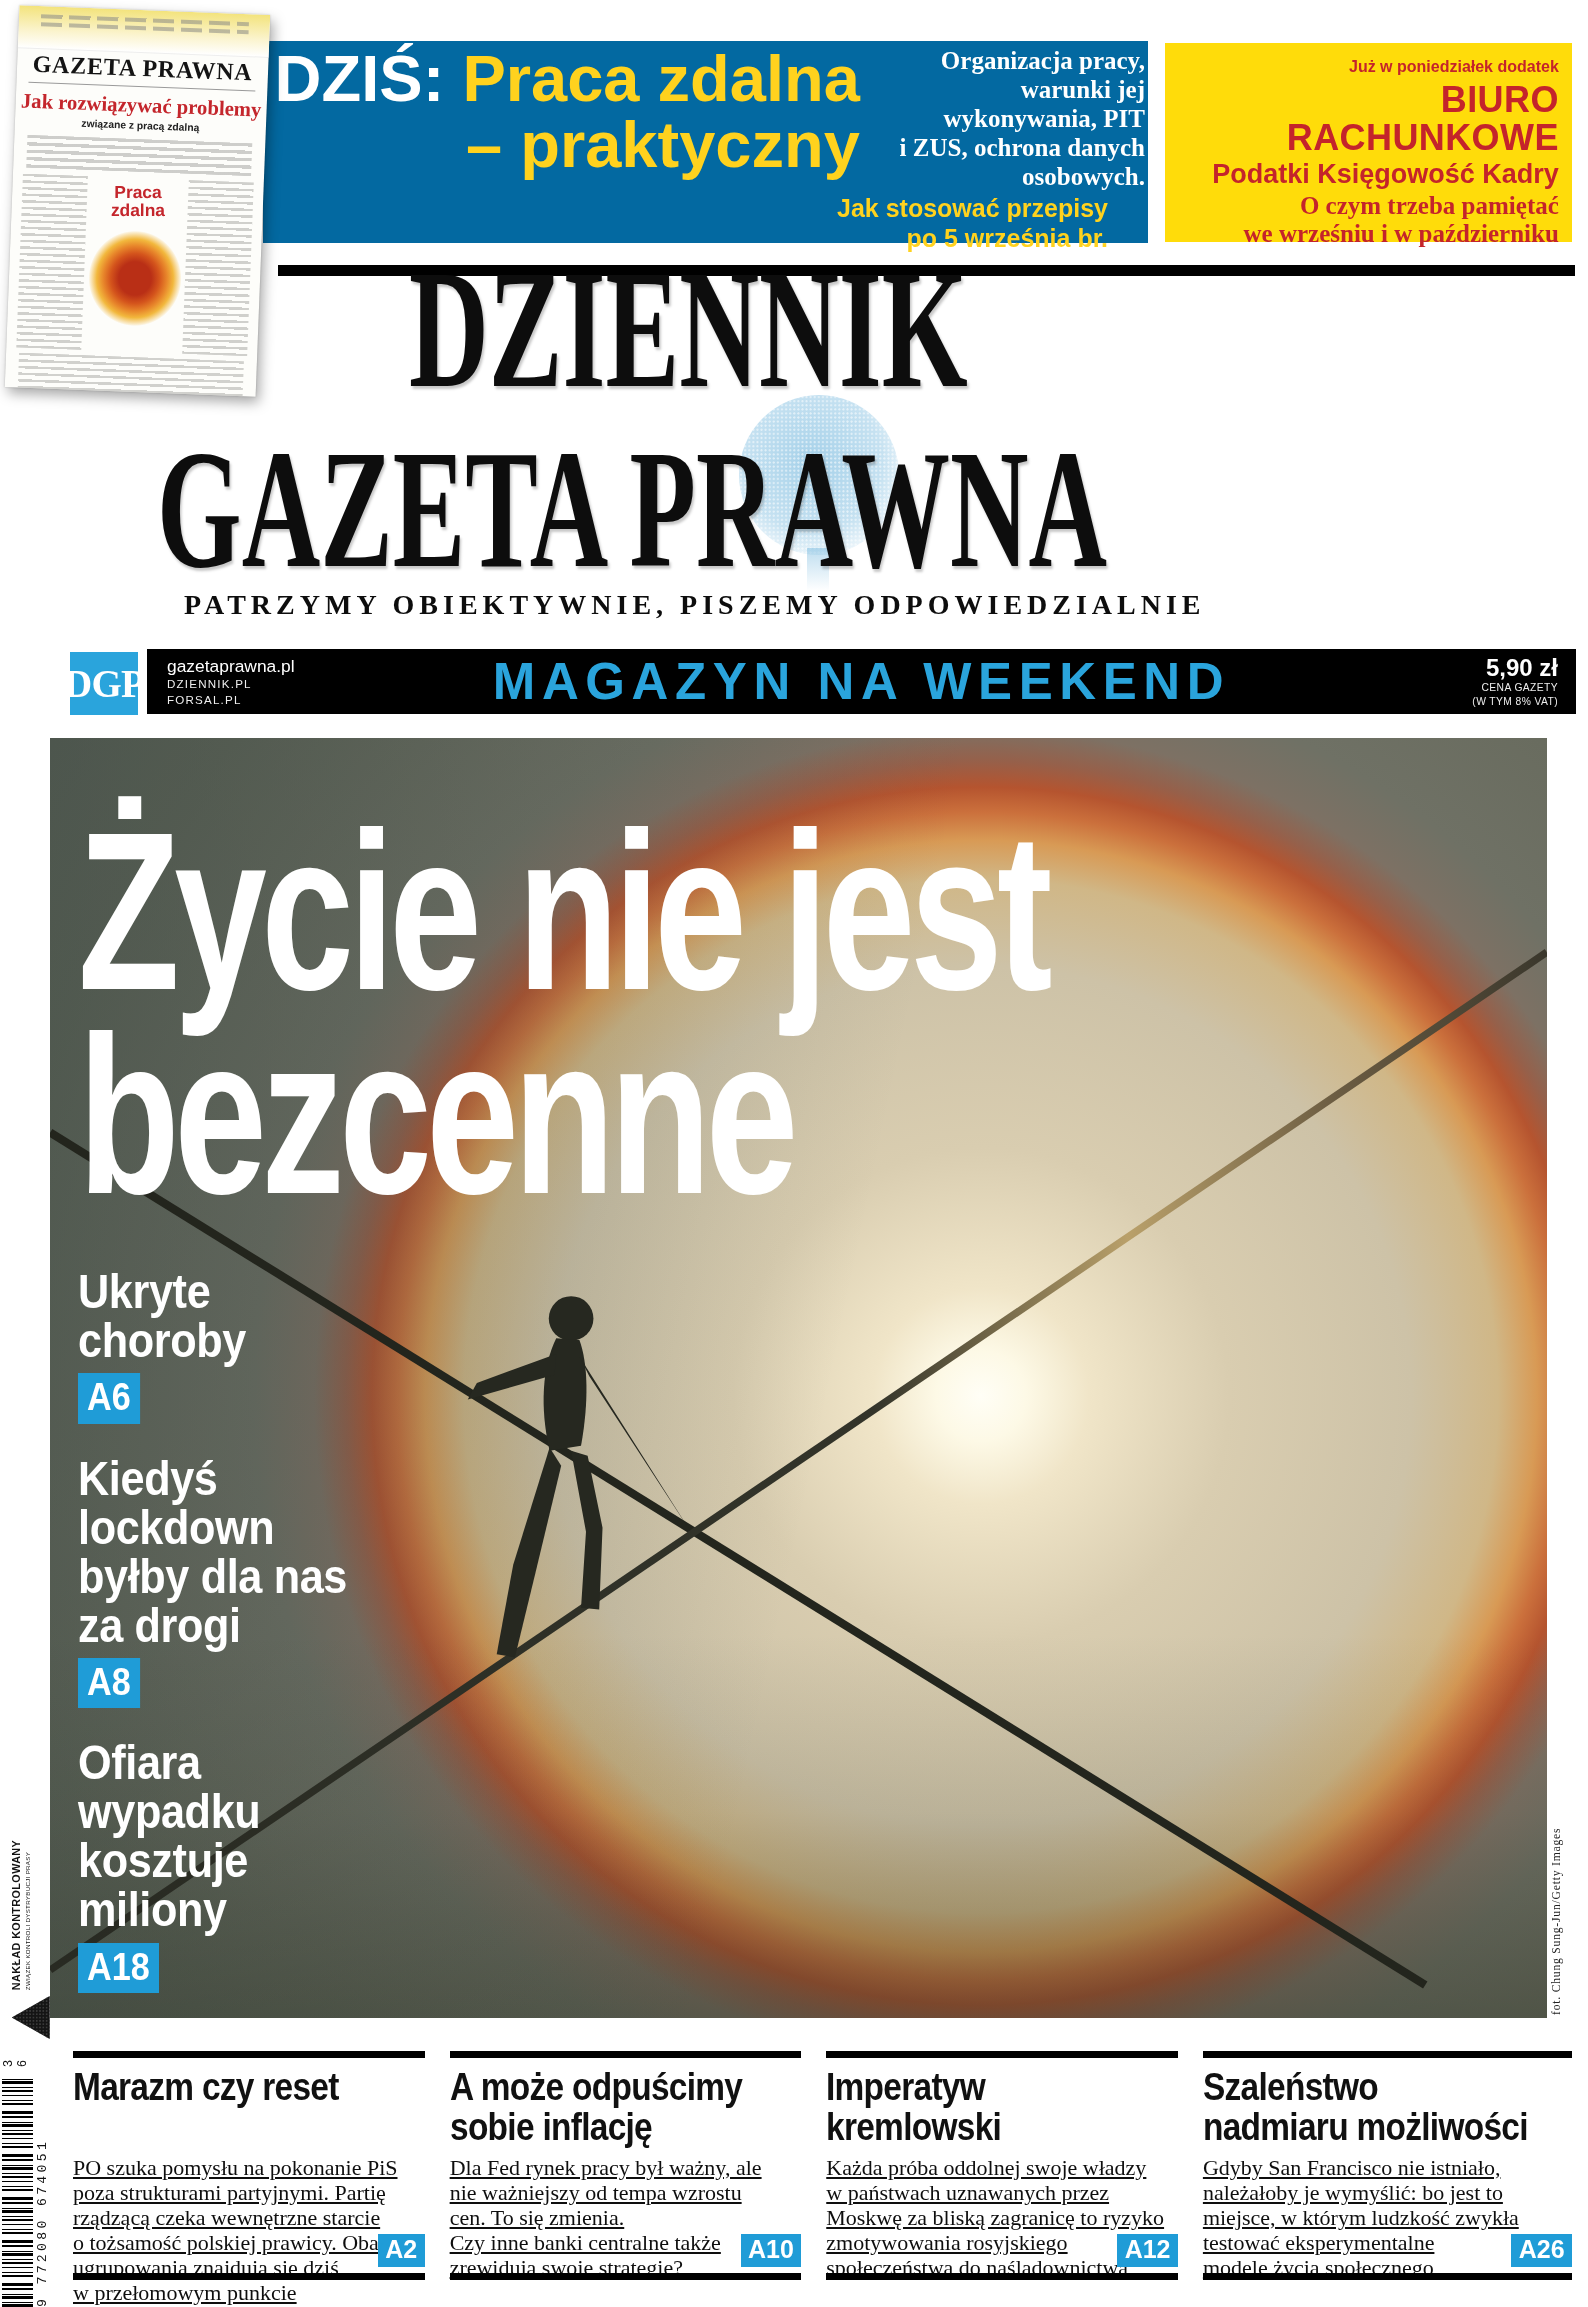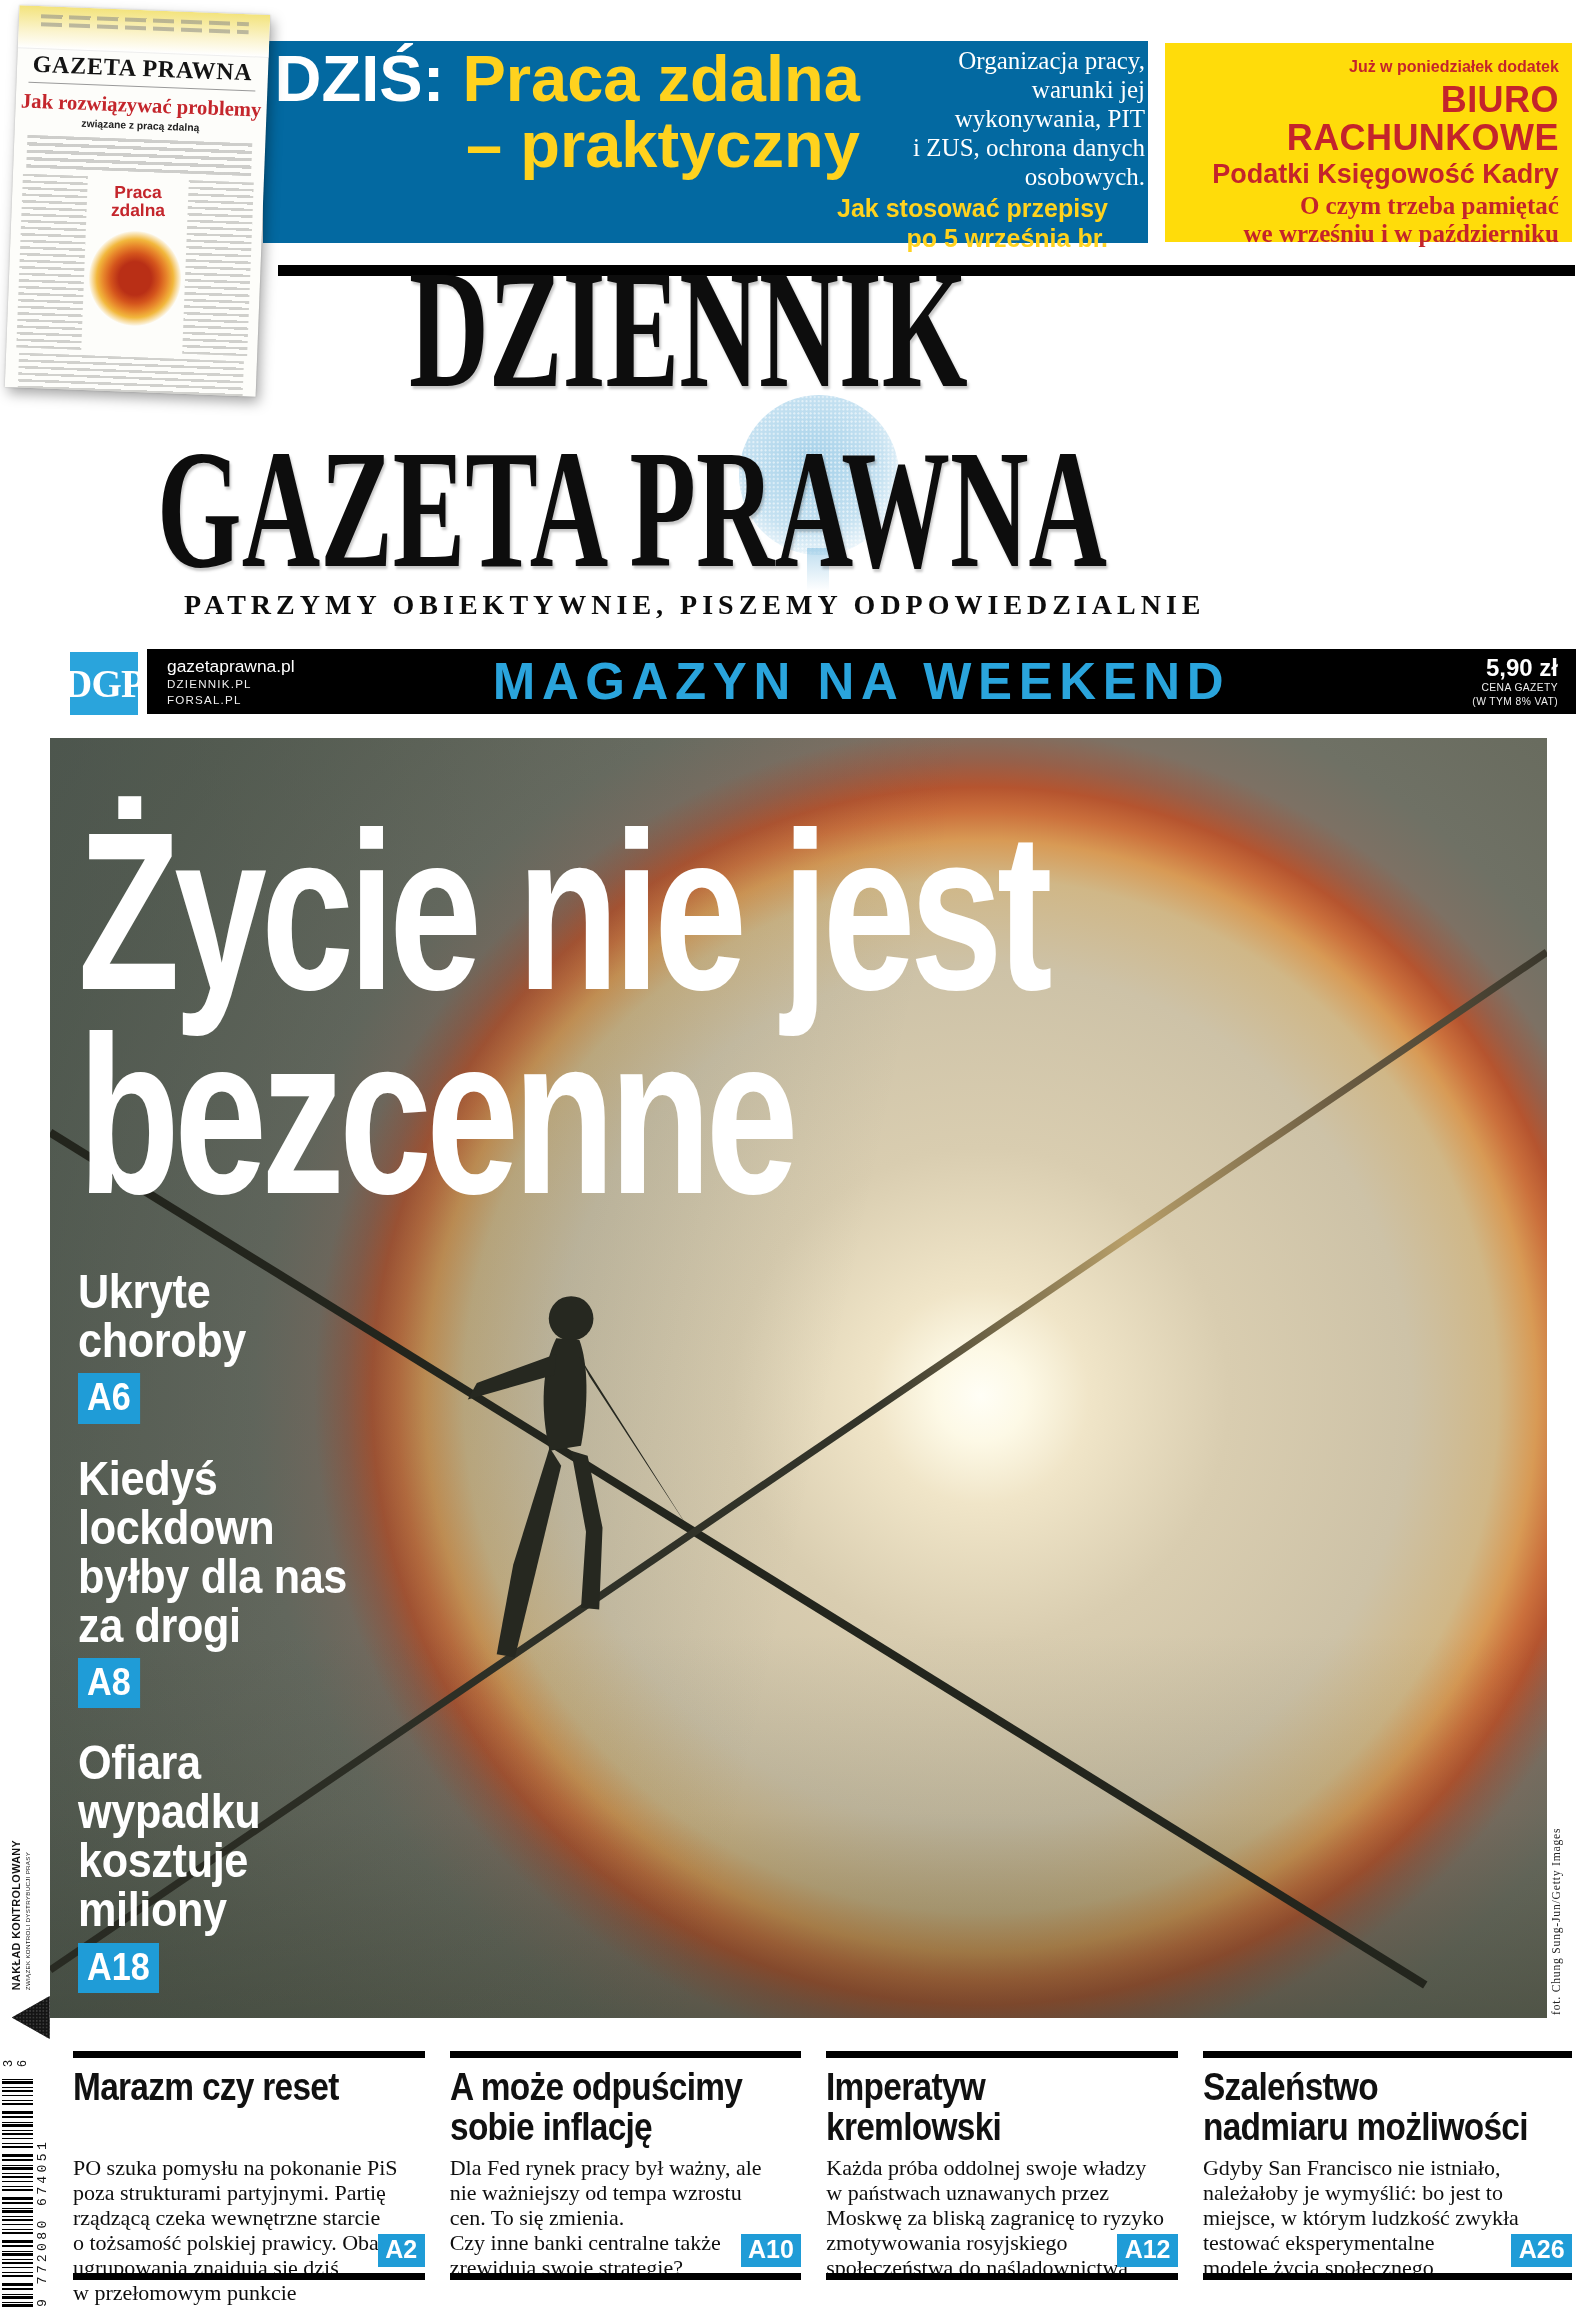--- a/index.html
+++ b/index.html
@@ -39,21 +39,21 @@
     text-align:center; color:#c4262c; font-weight:bold; font-size:17.4px; line-height:18px; width:100%; }
   .thumb-bottom { margin:5px 13.2px 0; height:58px;
     background:repeating-linear-gradient(180deg,#c6c6c2 0 2.5px, transparent 2.5px 6.6px); opacity:.8; position:relative; }
 
   
   .red-banner { left:263px; top:41px; width:885px; height:202px; background:#0369a1; z-index:4;text-align:right; }
   .rb-head { position:absolute; left:11.6px; top:5px; font-weight:bold; font-size:65px; line-height:66px;
     letter-spacing:0; color:#ffd21e; white-space:nowrap; }
   .rb-head .white { color:#fff; }
   .rb-detail { position:absolute; left:574px; top:5px; width:308px;
-    font-family:"Liberation Serif",serif; font-weight:normal; font-size:25px; line-height:29px; color:#fff; }
+    font-family:"Liberation Serif",serif; font-weight:bold; font-size:25px; line-height:29px; color:#fff; }
   .rb-cta { position:absolute; left:574px; top:152px; font-weight:bold; font-size:25px; line-height:30px; color:#ffd21e; }
 
   
   .yellow-box { left:1165px; top:43px; width:407px; height:199px; background:#ffdc0a; color:#c4242b;
     text-align:right; padding:10px 13.2px 0 0; z-index:4; }
   .yb-intro { font-weight:bold; font-size:16px; line-height:28px; }
   .yb-title { font-weight:bold; font-size:36px; line-height:38px; letter-spacing:0.4px; }
   .yb-sub { font-weight:bold; font-size:27px; line-height:35px; }
   .yb-note { font-family:"Liberation Serif",serif; font-weight:bold; font-size:25px; line-height:28px; }
 
@@ -122,21 +122,21 @@
   
   .stories { left:73px; top:2051px; width:1499px; display:grid;
     grid-template-columns:repeat(4, 1fr); column-gap:25px; }
   .story { position:relative; height:229px; }
   .story::before { content:""; position:absolute; left:0; right:0; top:0; height:7.4px; background:#000; }
   .story::after { content:""; position:absolute; left:0; right:0; bottom:0; height:7.4px; background:#000; }
   .story-title { margin:15.7px 0 8.3px; font-weight:bold; font-size:38px; line-height:40px;
     letter-spacing:-0.8px; transform:scaleX(0.88); transform-origin:left top; white-space:nowrap; }
   .story-title.single { margin-bottom:48px; }
   .story-body { font-family:"Liberation Serif",serif; font-size:22px; line-height:25px; color:#0e0e0e; }
-  .story-body div { white-space:nowrap; }
+  .story-body div { white-space:nowrap;text-decoration:underline; }
   .story .pb { position:absolute; right:0; bottom:13.2px; background:#1f9cd7; color:#fff;
     font-family:"Liberation Sans",sans-serif; font-weight:bold; font-size:25px; line-height:25px;
     padding:3.3px 7.4px 5px;margin-top:14px; }
 
   
   .circ-wrap { left:10px; top:1894px; width:83px; height:145px; }
   .circ-inner { position:absolute; left:0; top:145px; width:145px; height:83px;
     transform:rotate(-90deg); transform-origin:0 0; display:flex; align-items:flex-start; gap:5.8px; }
   .circ-tri { width:43px; height:38px; background:#141414;
     clip-path:polygon(50% 0, 100% 100%, 0 100%); flex:0 0 auto; margin-top:1.7px;

